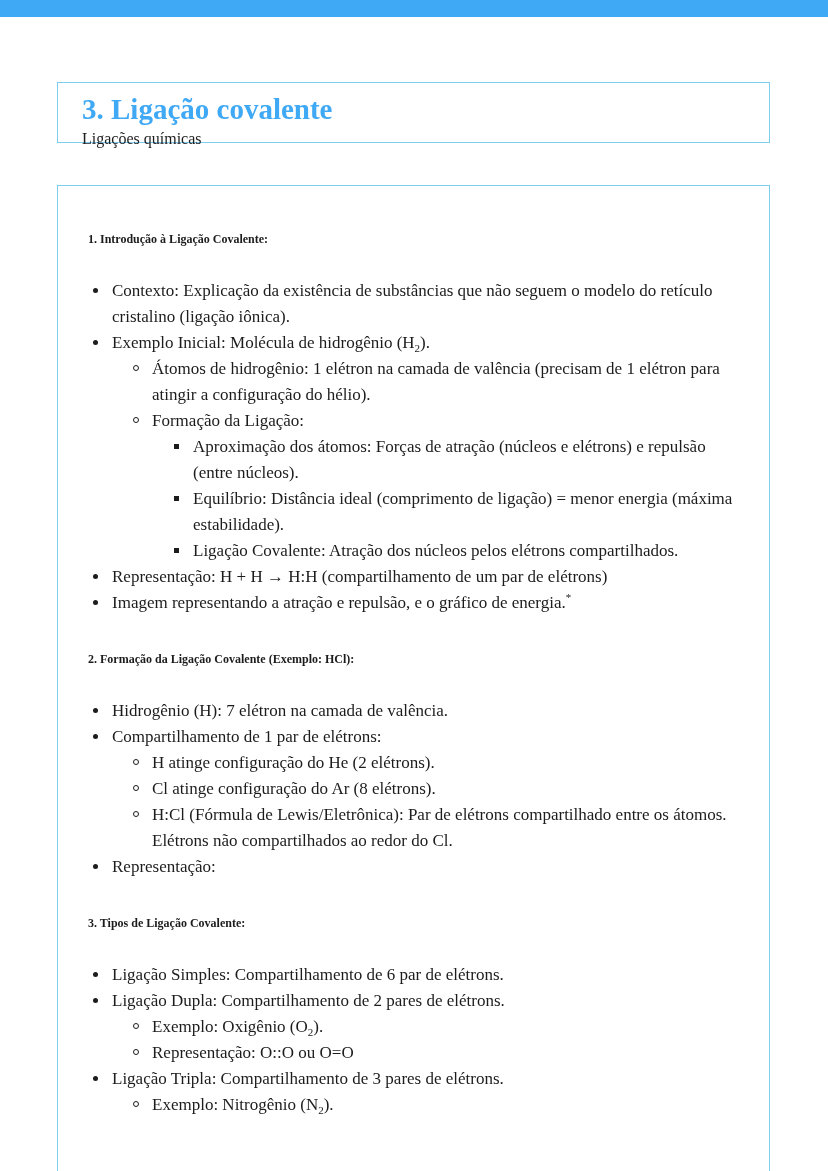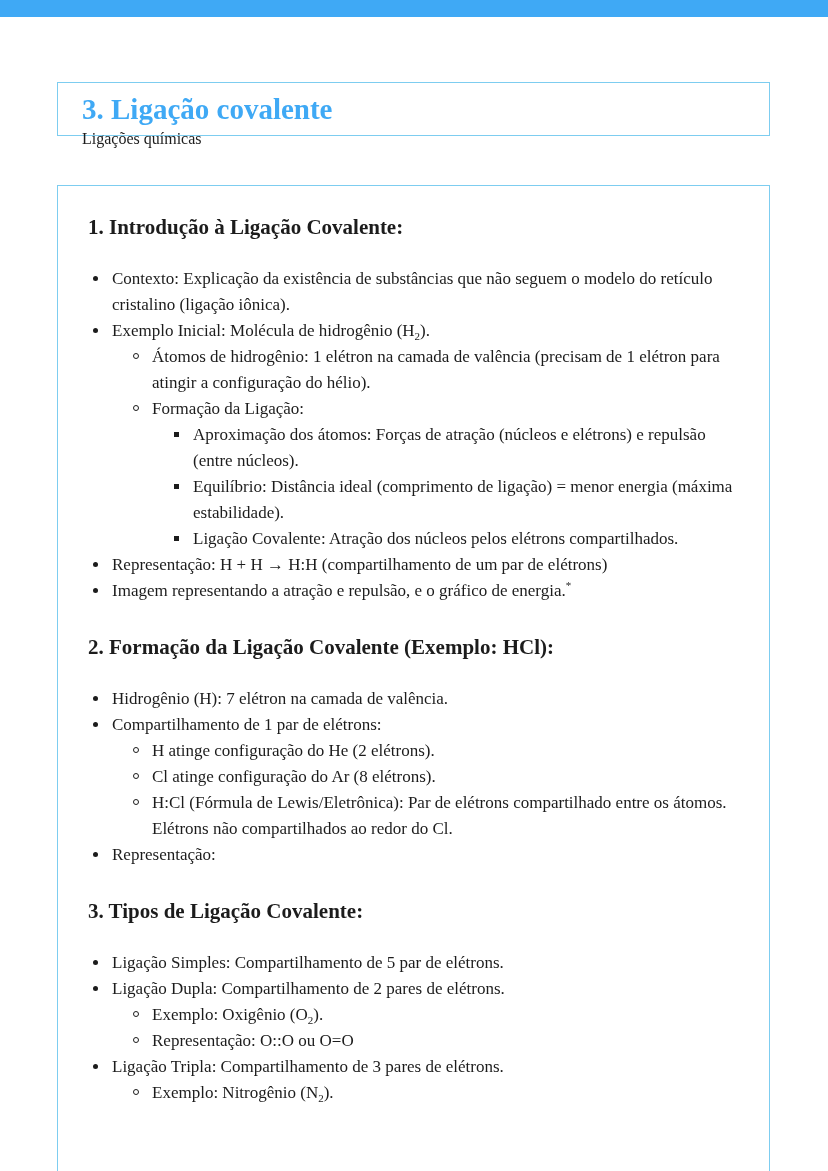--- a/index.html
+++ b/index.html
@@ -17,21 +17,21 @@
     font-family:"Liberation Serif", serif;
     color:var(--text);
   }
   .top-bar{
     position:absolute;left:0;top:0;
     width:828px;height:17px;
     background:var(--accent);
   }
   .title-card{
     position:absolute;left:57px;top:82px;
-    width:713px;height:54px;
+    width:713px;height:61px;
     border:1px solid var(--border);
     background:#ffffff;
     padding:9px 20px 0 24px;
   }
   .title{
     margin:0;
     font-size:29px;
     line-height:34px;
     font-weight:700;
     color:var(--accent);
@@ -44,22 +44,22 @@
   .content-card{
     position:absolute;left:57px;top:185px;
     width:713px;height:1050px;
     border:1px solid var(--border);
     background:#ffffff;
     padding:28px 30px 0 30px;
   }
   .section{margin-top:30px;}
   .section:first-child{margin-top:0;}
   .section-heading{
-    margin:0 0 26px 0;
-    font-size:21px;
+    margin:12px 0 26px 0;
+    font-size:12px;
     line-height:26px;
     font-weight:700;
   }
   .item{
     position:relative;
     font-size:17px;
     line-height:26px;
   }
   .item.d0{padding-left:24px;}
   .item.d1{padding-left:64px;}
@@ -113,21 +113,21 @@
           <h2 class="section-heading">2. Formação da Ligação Covalente (Exemplo: HCl):</h2>
           <div class="item d0"><span class="marker m0"></span><span class="item-text">Hidrogênio (H): 7 elétron na camada de valência.</span></div>
           <div class="item d0"><span class="marker m0"></span><span class="item-text">Compartilhamento de 1 par de elétrons:</span></div>
           <div class="item d1"><span class="marker m1"></span><span class="item-text">H atinge configuração do He (2 elétrons).</span></div>
           <div class="item d1"><span class="marker m1"></span><span class="item-text">Cl atinge configuração do Ar (8 elétrons).</span></div>
           <div class="item d1"><span class="marker m1"></span><span class="item-text">H:Cl (Fórmula de Lewis/Eletrônica): Par de elétrons compartilhado entre os átomos. Elétrons não compartilhados ao redor do Cl.</span></div>
           <div class="item d0"><span class="marker m0"></span><span class="item-text">Representação:</span></div>
         </section>
         <section class="section">
           <h2 class="section-heading">3. Tipos de Ligação Covalente:</h2>
-          <div class="item d0"><span class="marker m0"></span><span class="item-text">Ligação Simples: Compartilhamento de 5 par de elétrons.</span></div>
+          <div class="item d0"><span class="marker m0"></span><span class="item-text">Ligação Simples: Compartilhamento de 6 par de elétrons.</span></div>
           <div class="item d0"><span class="marker m0"></span><span class="item-text">Ligação Dupla: Compartilhamento de 2 pares de elétrons.</span></div>
           <div class="item d1"><span class="marker m1"></span><span class="item-text">Exemplo: Oxigênio (O<sub>2</sub>).</span></div>
           <div class="item d1"><span class="marker m1"></span><span class="item-text">Representação: O::O ou O=O</span></div>
           <div class="item d0"><span class="marker m0"></span><span class="item-text">Ligação Tripla: Compartilhamento de 3 pares de elétrons.</span></div>
           <div class="item d1"><span class="marker m1"></span><span class="item-text">Exemplo: Nitrogênio (N<sub>2</sub>).</span></div>
         </section>
       </div>
   </main>
 </div>
 

